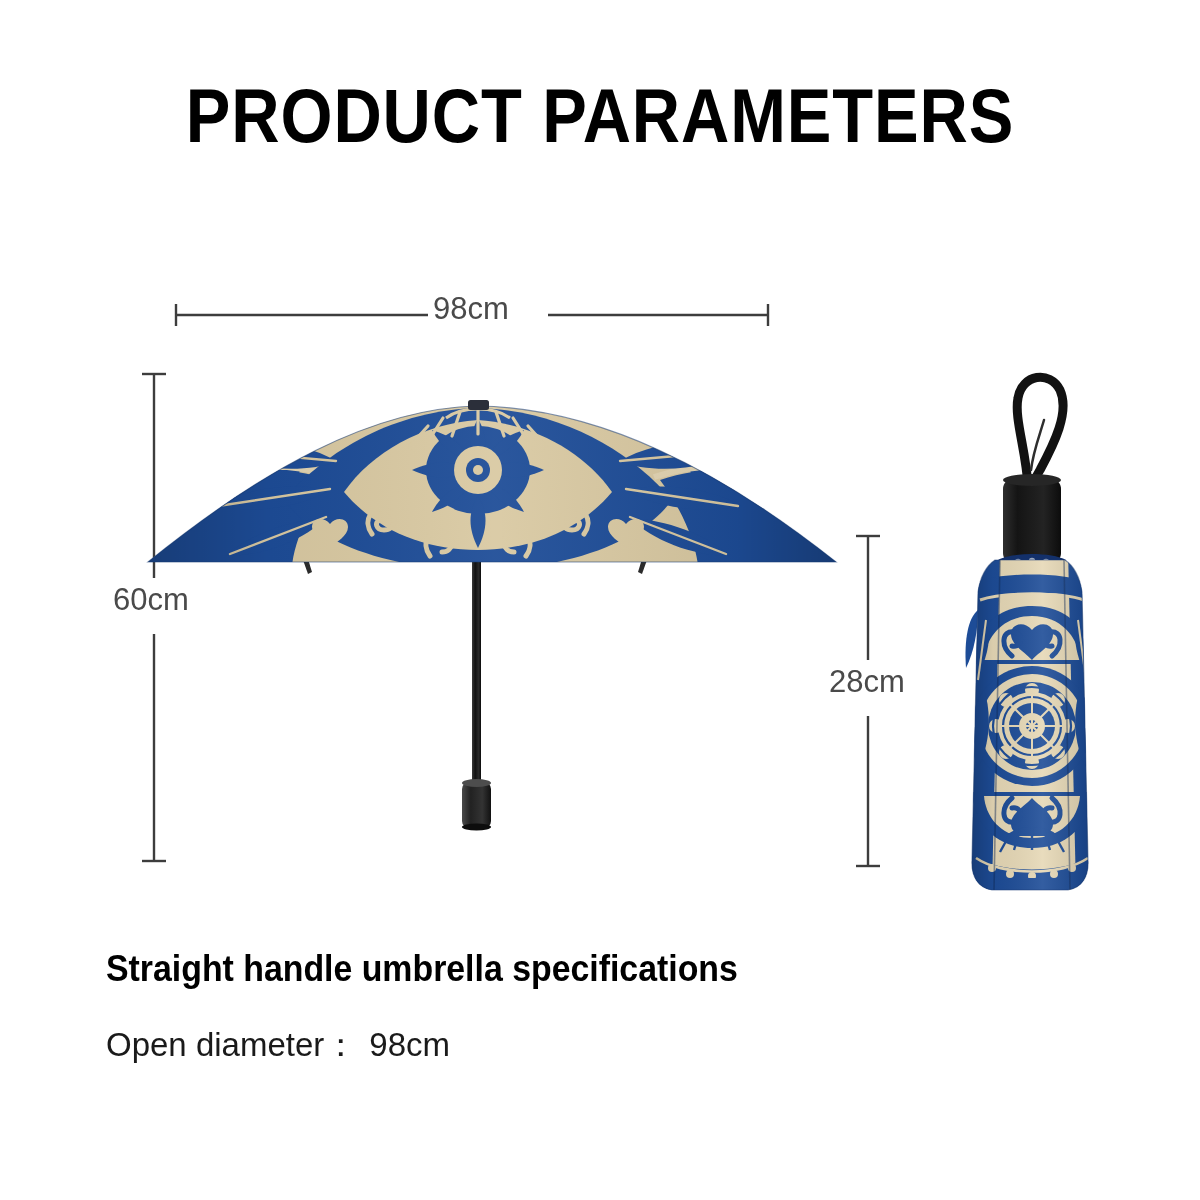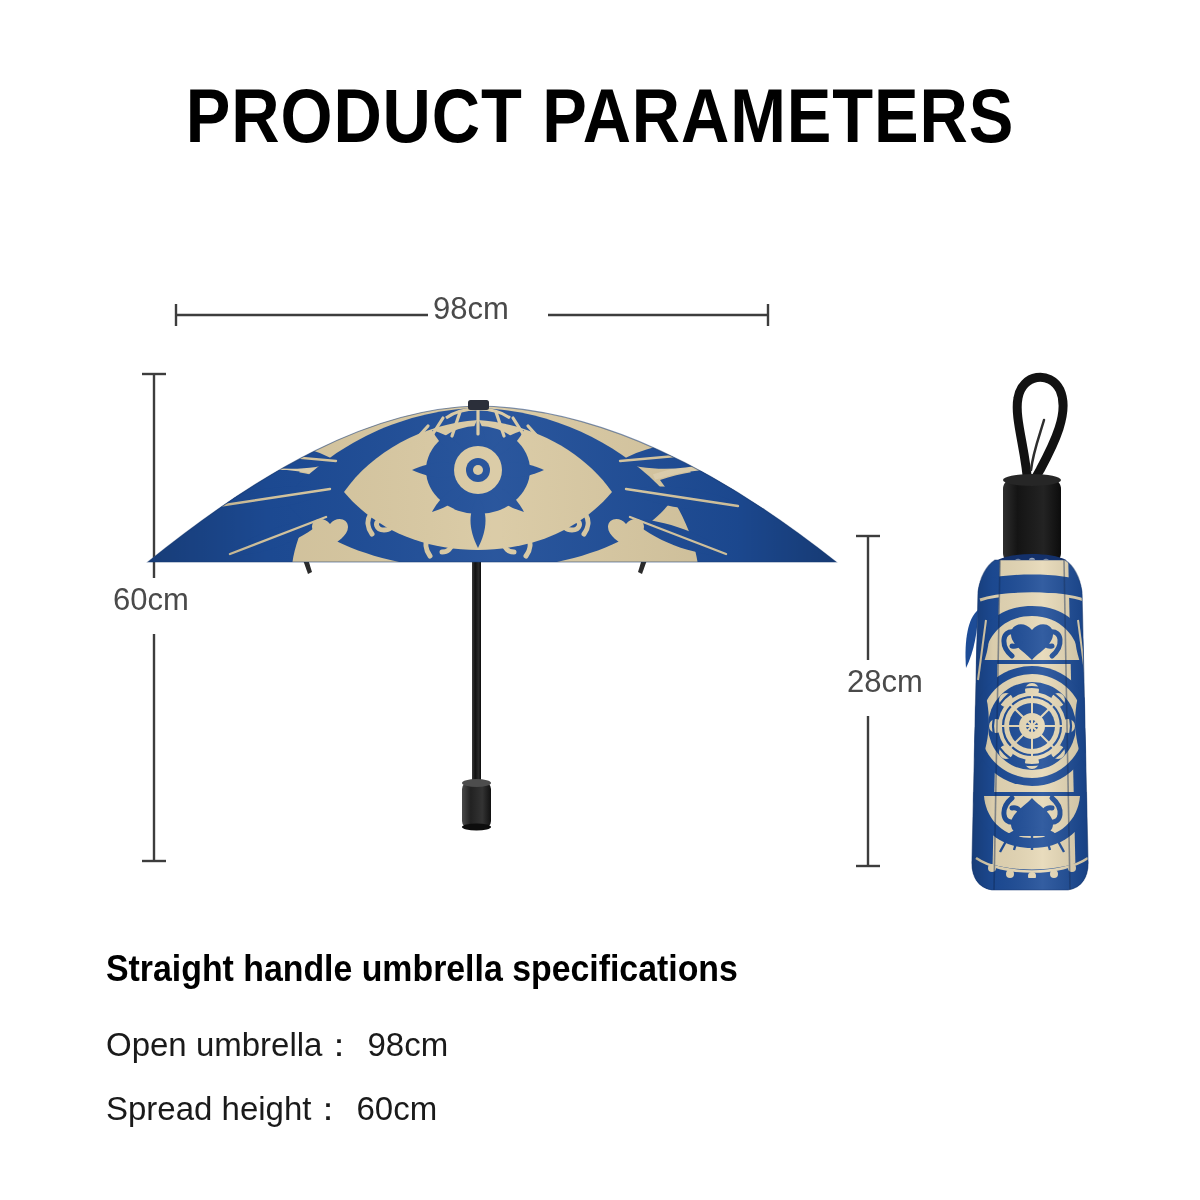--- a/index.html
+++ b/index.html
@@ -53,21 +53,21 @@
     position: absolute;
     font-family: "Liberation Sans", sans-serif;
     font-weight: 400;
     font-size: 31px;
     color: #4a4a4a;
     white-space: nowrap;
     line-height: 1;
   }
   #dim-width-label  { left: 433px; top: 293px; }
   #dim-height-label { left: 113px; top: 584px; }
-  #dim-fold-label   { left: 829px; top: 666px; margin-left: 18px; }
+  #dim-fold-label   { left: 829px; top: 666px; }
 
   
   #spec-block {
     position: absolute;
     left: 0;
     top: 940px;
     width: 1188px;
     height: 260px;
   }
   #spec-heading {
@@ -435,21 +435,18 @@
   <div class="dim-label" id="dim-height-label">60cm</div>
 
   <div class="dim-label" id="dim-fold-label">28cm</div>
 </div>
 
 <div id="spec-block">
 
   <div id="spec-heading">Straight handle umbrella specifications</div>
 
   <div class="spec-row spec-col-left spec-line-1">
-    <span>Open umbrella：</span><span class="spec-val">98cm</span>
+    <span>Open diameter：</span><span class="spec-val">98cm</span>
   </div>
 
-  <div class="spec-row spec-col-left spec-line-2">
-    <span>Spread height：</span><span class="spec-val">60cm</span>
-  </div>
 
 
 </div>
 
 </body></html>

